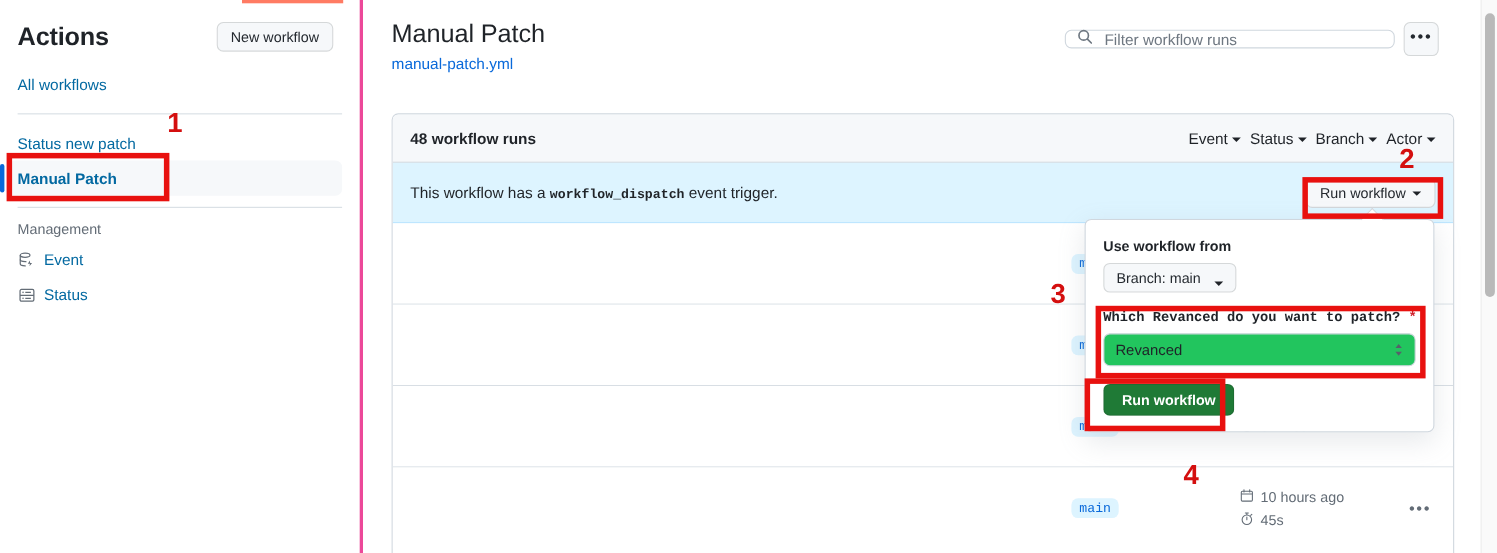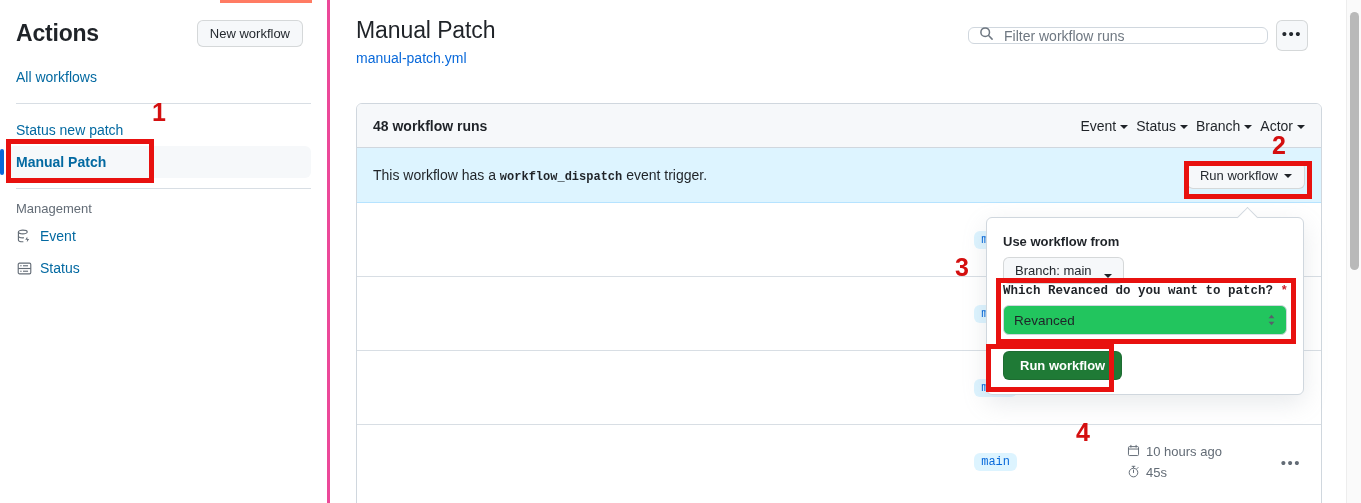--- a/index.html
+++ b/index.html
@@ -314,21 +314,21 @@
     font-size: 15px;
     letter-spacing: 1.5px;
     cursor: pointer;
     line-height: 1;
   }
 
   
   .wf-popup {
     position: absolute;
     left: 986px;
-    top: 217px;
+    top: 199px;
     width: 318px;
     background: #ffffff;
     border: 1px solid #d0d7de;
     border-radius: 6px;
     box-shadow: 0 8px 24px rgba(140,149,159,0.2);
     z-index: 40;
     box-sizing: border-box;
     padding: 16px 16px 14px 16px;
   }
   .wf-popup::before {
@@ -353,20 +353,21 @@
     font-size: 13px;
     color: #24292f;
     background: #f6f8fa;
     border: 1px solid rgba(27,31,36,0.15);
     border-radius: 6px;
     padding: 5px 11px;
     display: inline-flex;
     align-items: flex-end;
     gap: 12px;
     cursor: pointer;
+    margin-bottom: 16px;
   }
   .input-label {
     font-family: "Liberation Mono", "DejaVu Sans Mono", monospace;
     font-size: 12.5px;
     font-weight: bold;
     color: #1f2328;
     margin-bottom: 7px;
     white-space: nowrap;
   }
   .req-star { color: #cf222e; font-weight: bold; }

